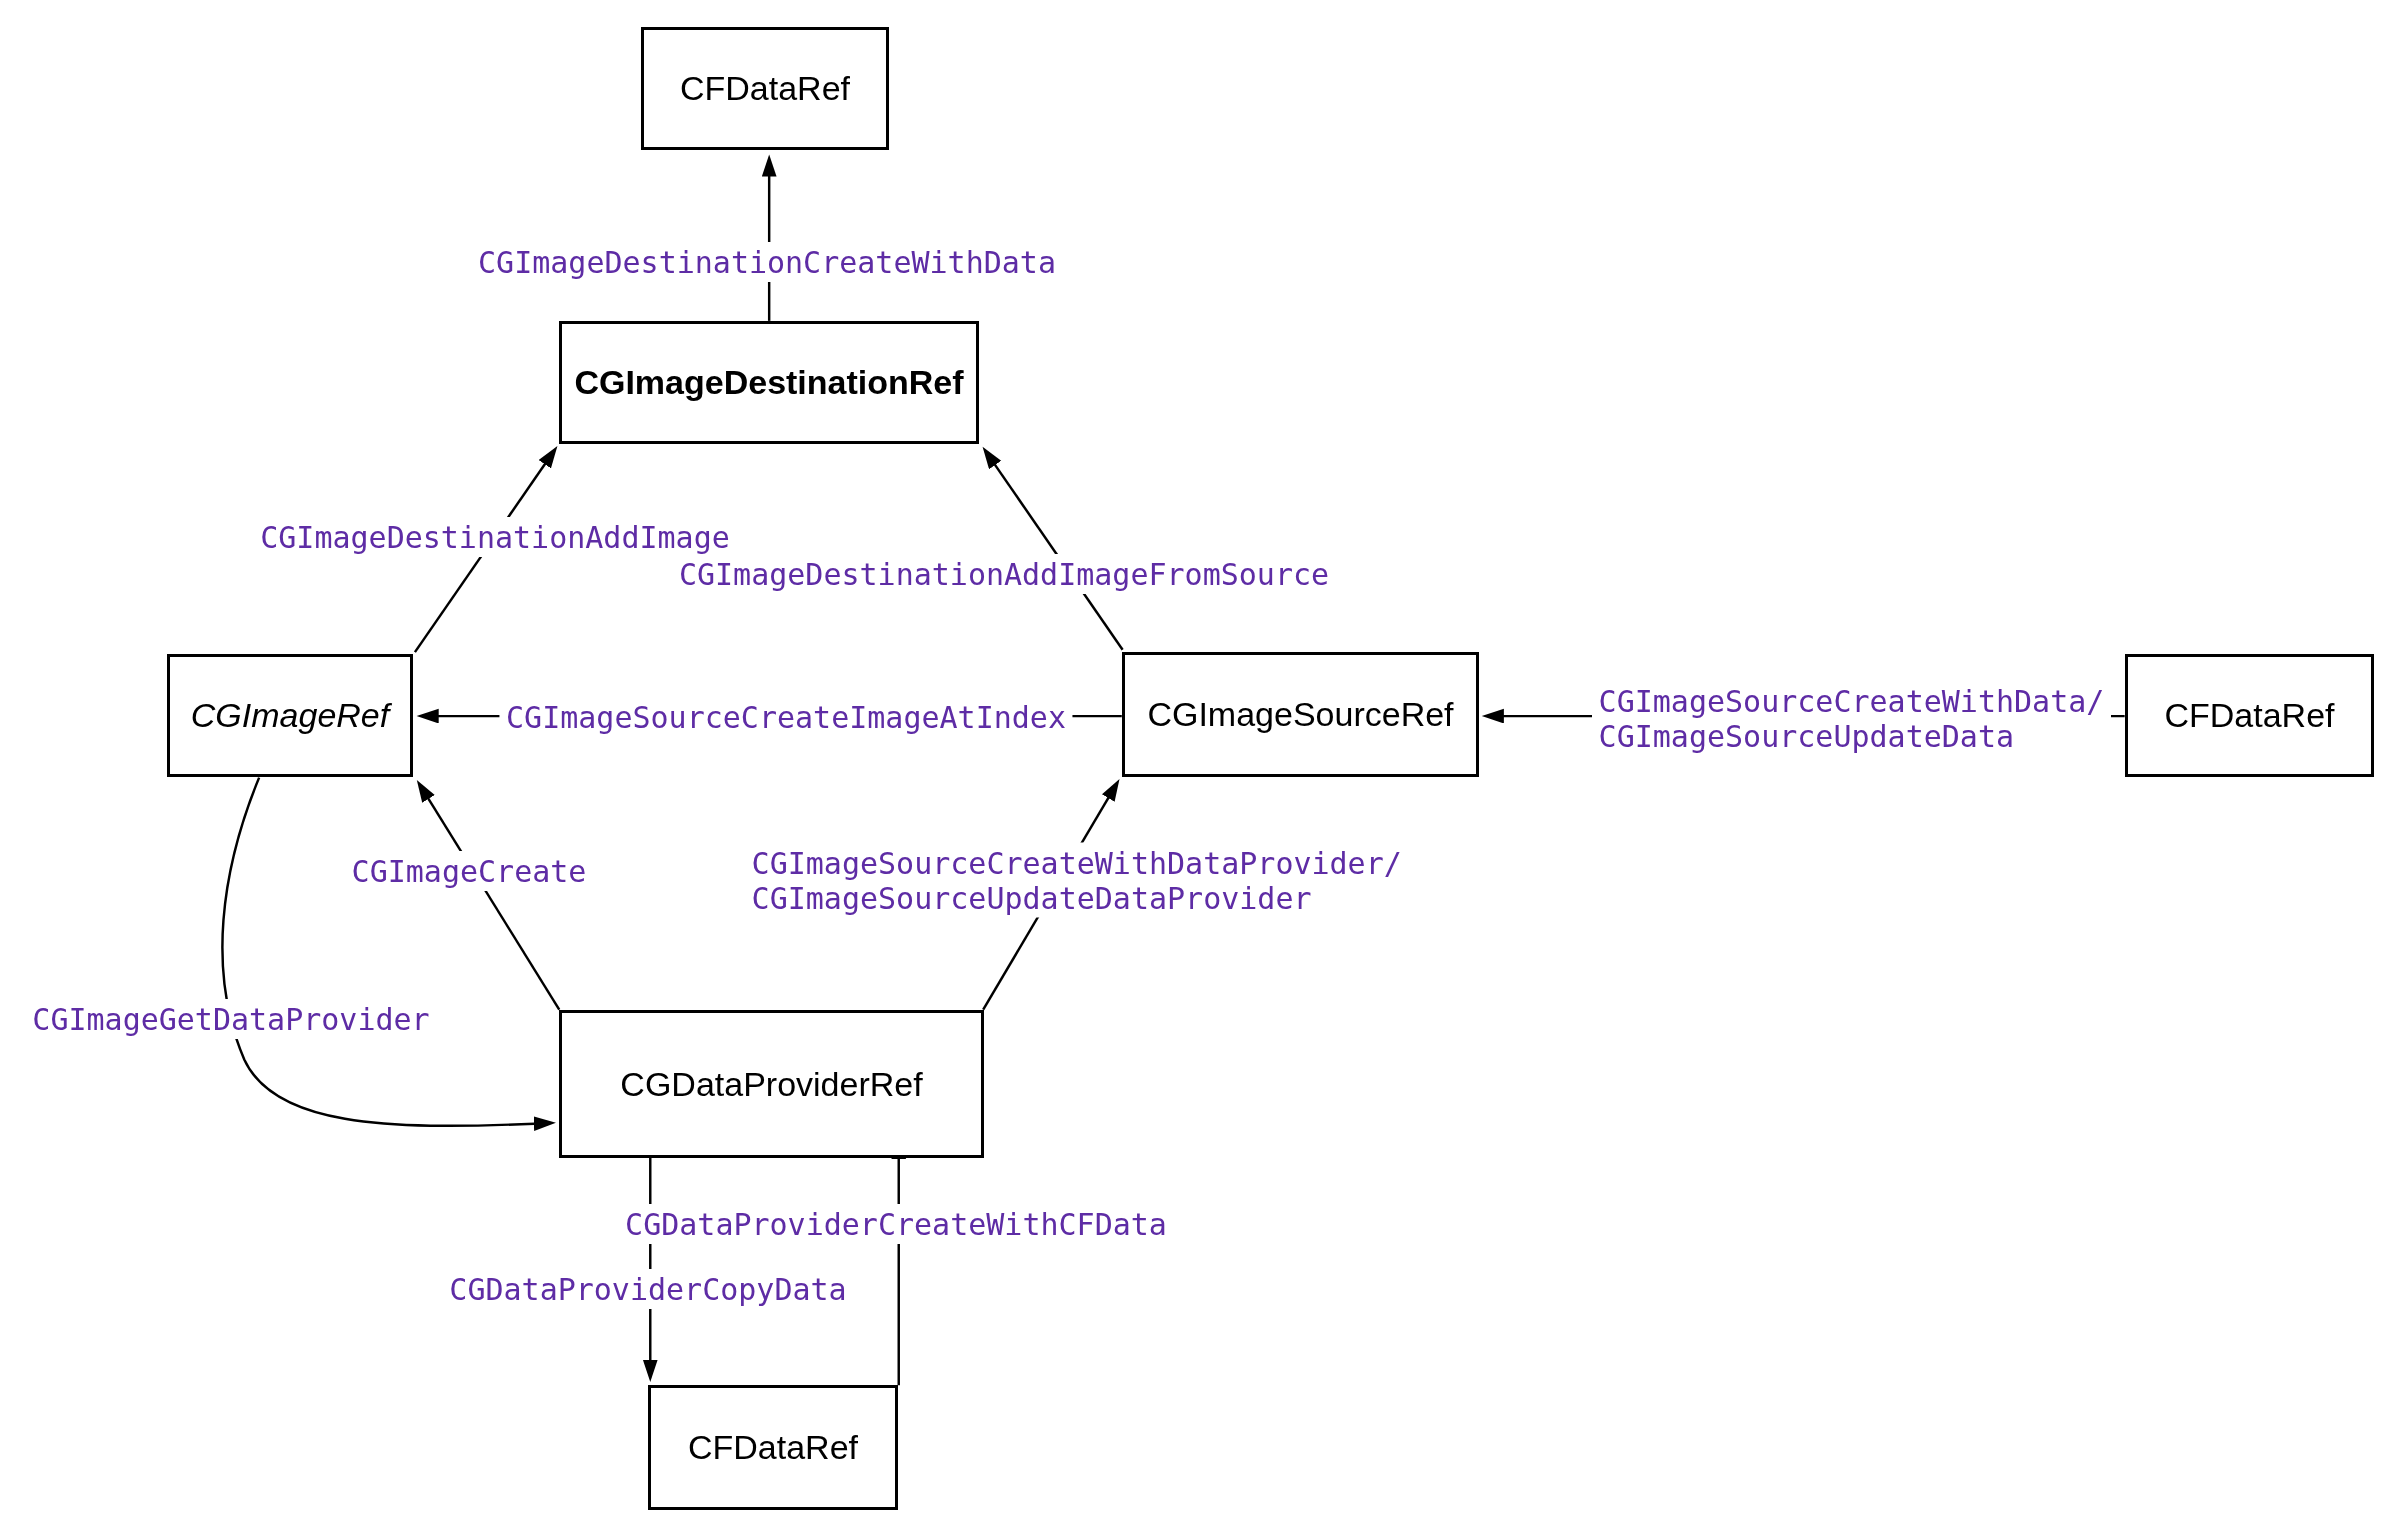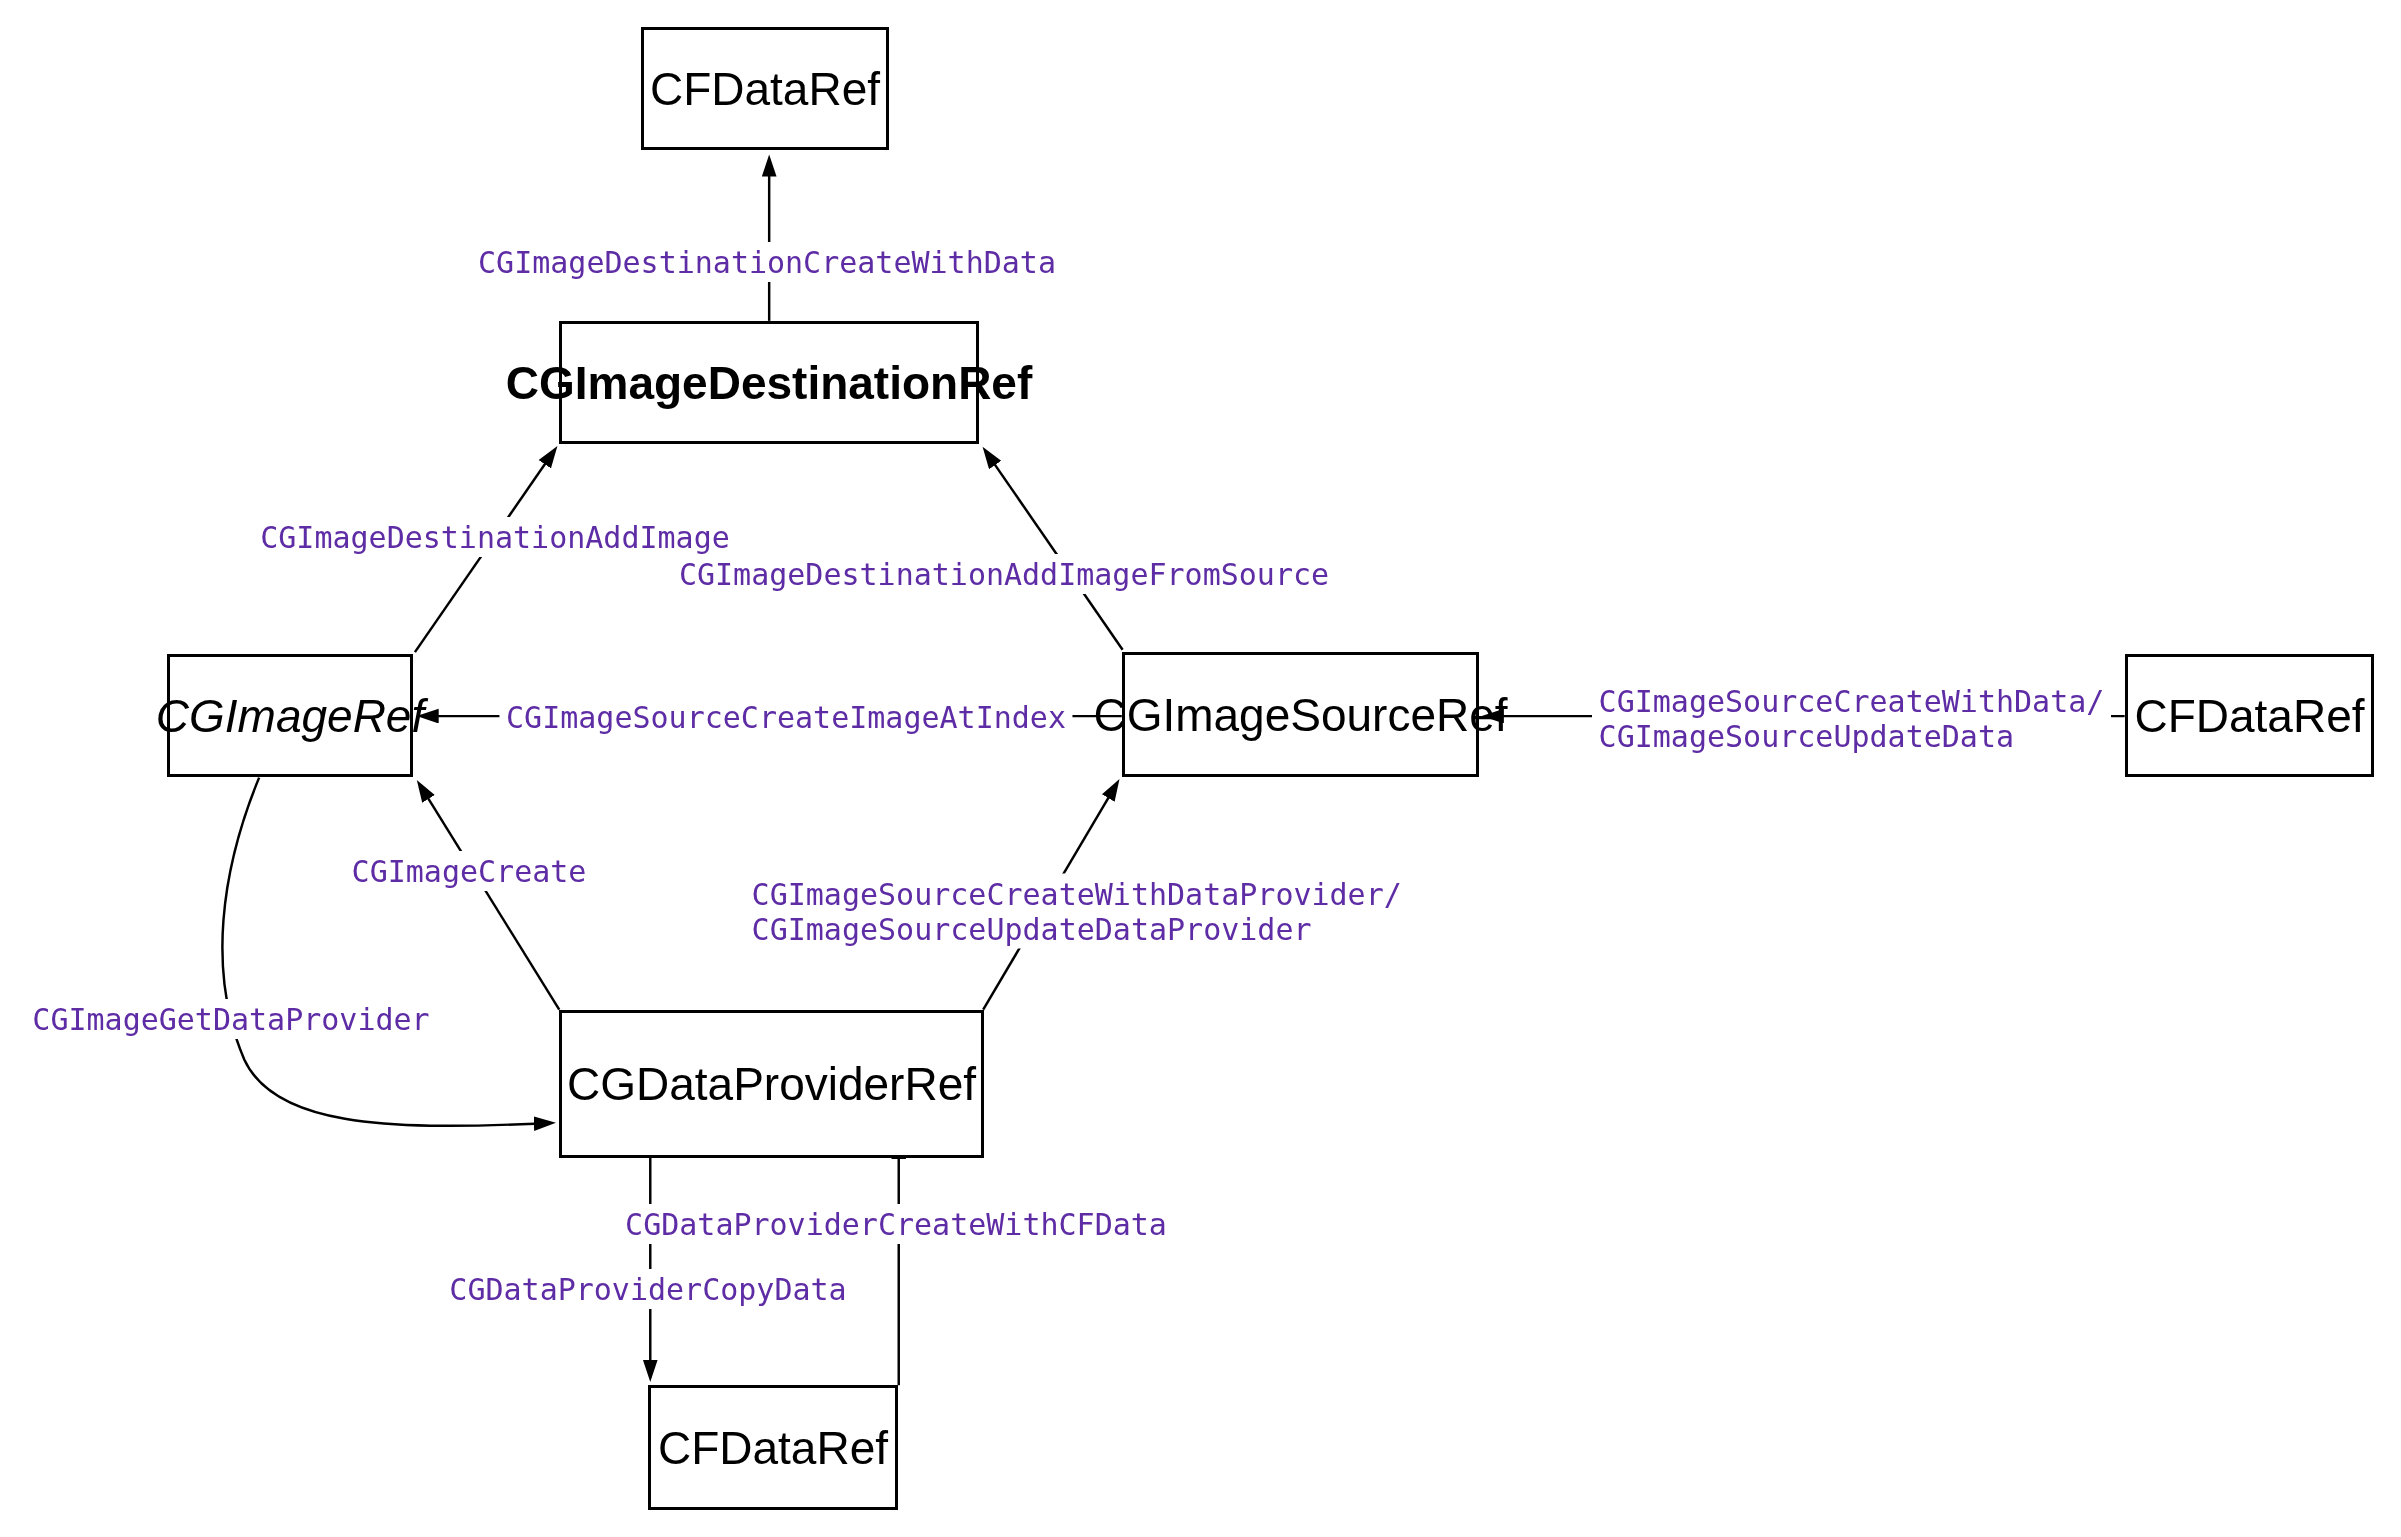--- a/index.html
+++ b/index.html
@@ -20,21 +20,21 @@
     position: absolute;
     box-sizing: border-box;
     border: 3.3px solid #000000;
     background: #ffffff;
     display: flex;
     align-items: center;
     justify-content: center;
   }
   .node span {
     font-family: "Liberation Sans", sans-serif;
-    font-size: 46px;
+    font-size: 34px;
     color: #000000;
     white-space: nowrap;
   }
   .fn-label {
     position: absolute;
     background: #ffffff;
     padding: 2.5px 6.6px;
     font-family: "DejaVu Sans Mono", "Liberation Mono", monospace;
     font-size: 30px;
     line-height: 35px;
@@ -68,21 +68,21 @@
       </g>
   </svg>
   <div id="labels-layer">
       <div class="fn-label center" style="left: 767px; top: 242px; margin-top: 20px;">CGImageDestinationCreateWithData</div>
       <div class="fn-label center" style="left: 495px; top: 537px;">CGImageDestinationAddImage</div>
       <div class="fn-label center" style="left: 1004px; top: 574px;">CGImageDestinationAddImageFromSource</div>
       <div class="fn-label center" style="left: 786px; top: 717px;">CGImageSourceCreateImageAtIndex</div>
       <div class="fn-label left" style="left: 1592px; top: 718px;">CGImageSourceCreateWithData/
 CGImageSourceUpdateData</div>
       <div class="fn-label center" style="left: 469px; top: 871px;">CGImageCreate</div>
-      <div class="fn-label left" style="left: 745px; top: 880px; margin-top: 31px;">CGImageSourceCreateWithDataProvider/
+      <div class="fn-label left" style="left: 745px; top: 880px;">CGImageSourceCreateWithDataProvider/
 CGImageSourceUpdateDataProvider</div>
       <div class="fn-label center" style="left: 231px; top: 1019px;">CGImageGetDataProvider</div>
       <div class="fn-label center" style="left: 896px; top: 1224px;">CGDataProviderCreateWithCFData</div>
       <div class="fn-label center" style="left: 648px; top: 1289px;">CGDataProviderCopyData</div>
     </div>
   <div id="nodes-layer">
       <div class="node" style="left: 641px; top: 27px; width: 248px; height: 123px;">
         <span>CFDataRef</span>
       </div>
       <div class="node" style="left: 559px; top: 321px; width: 420px; height: 123px; font-weight: bold;">

